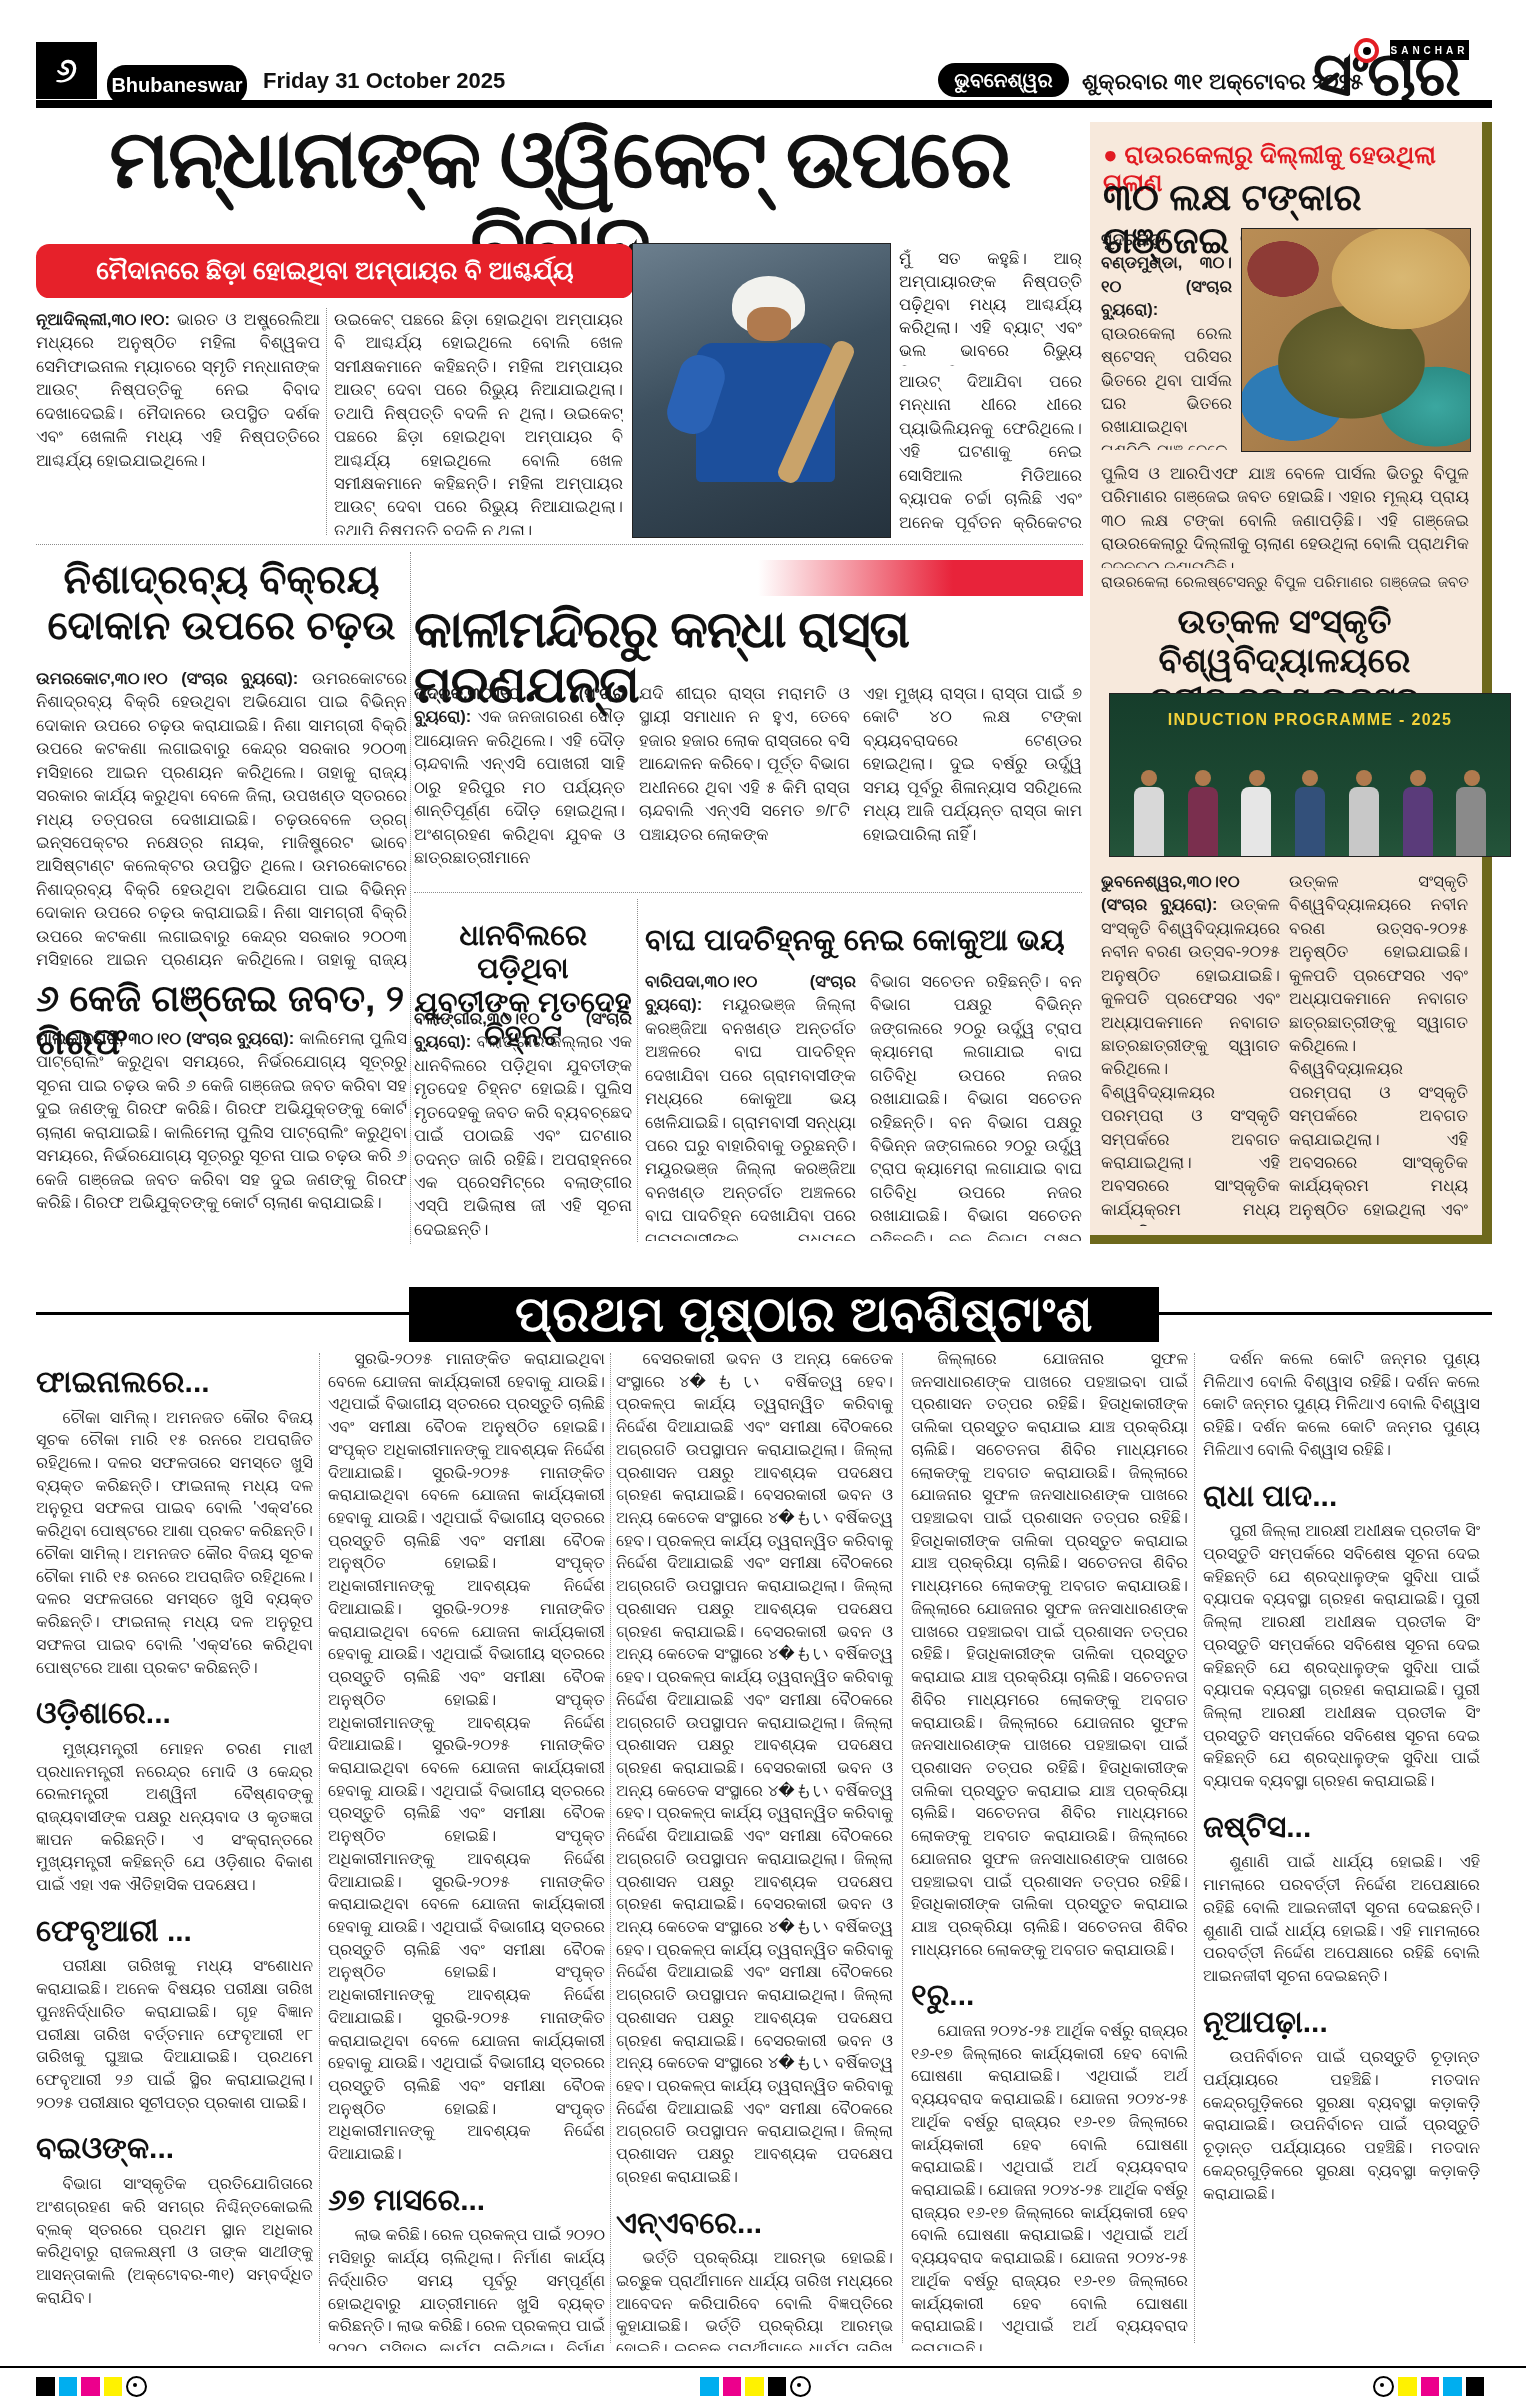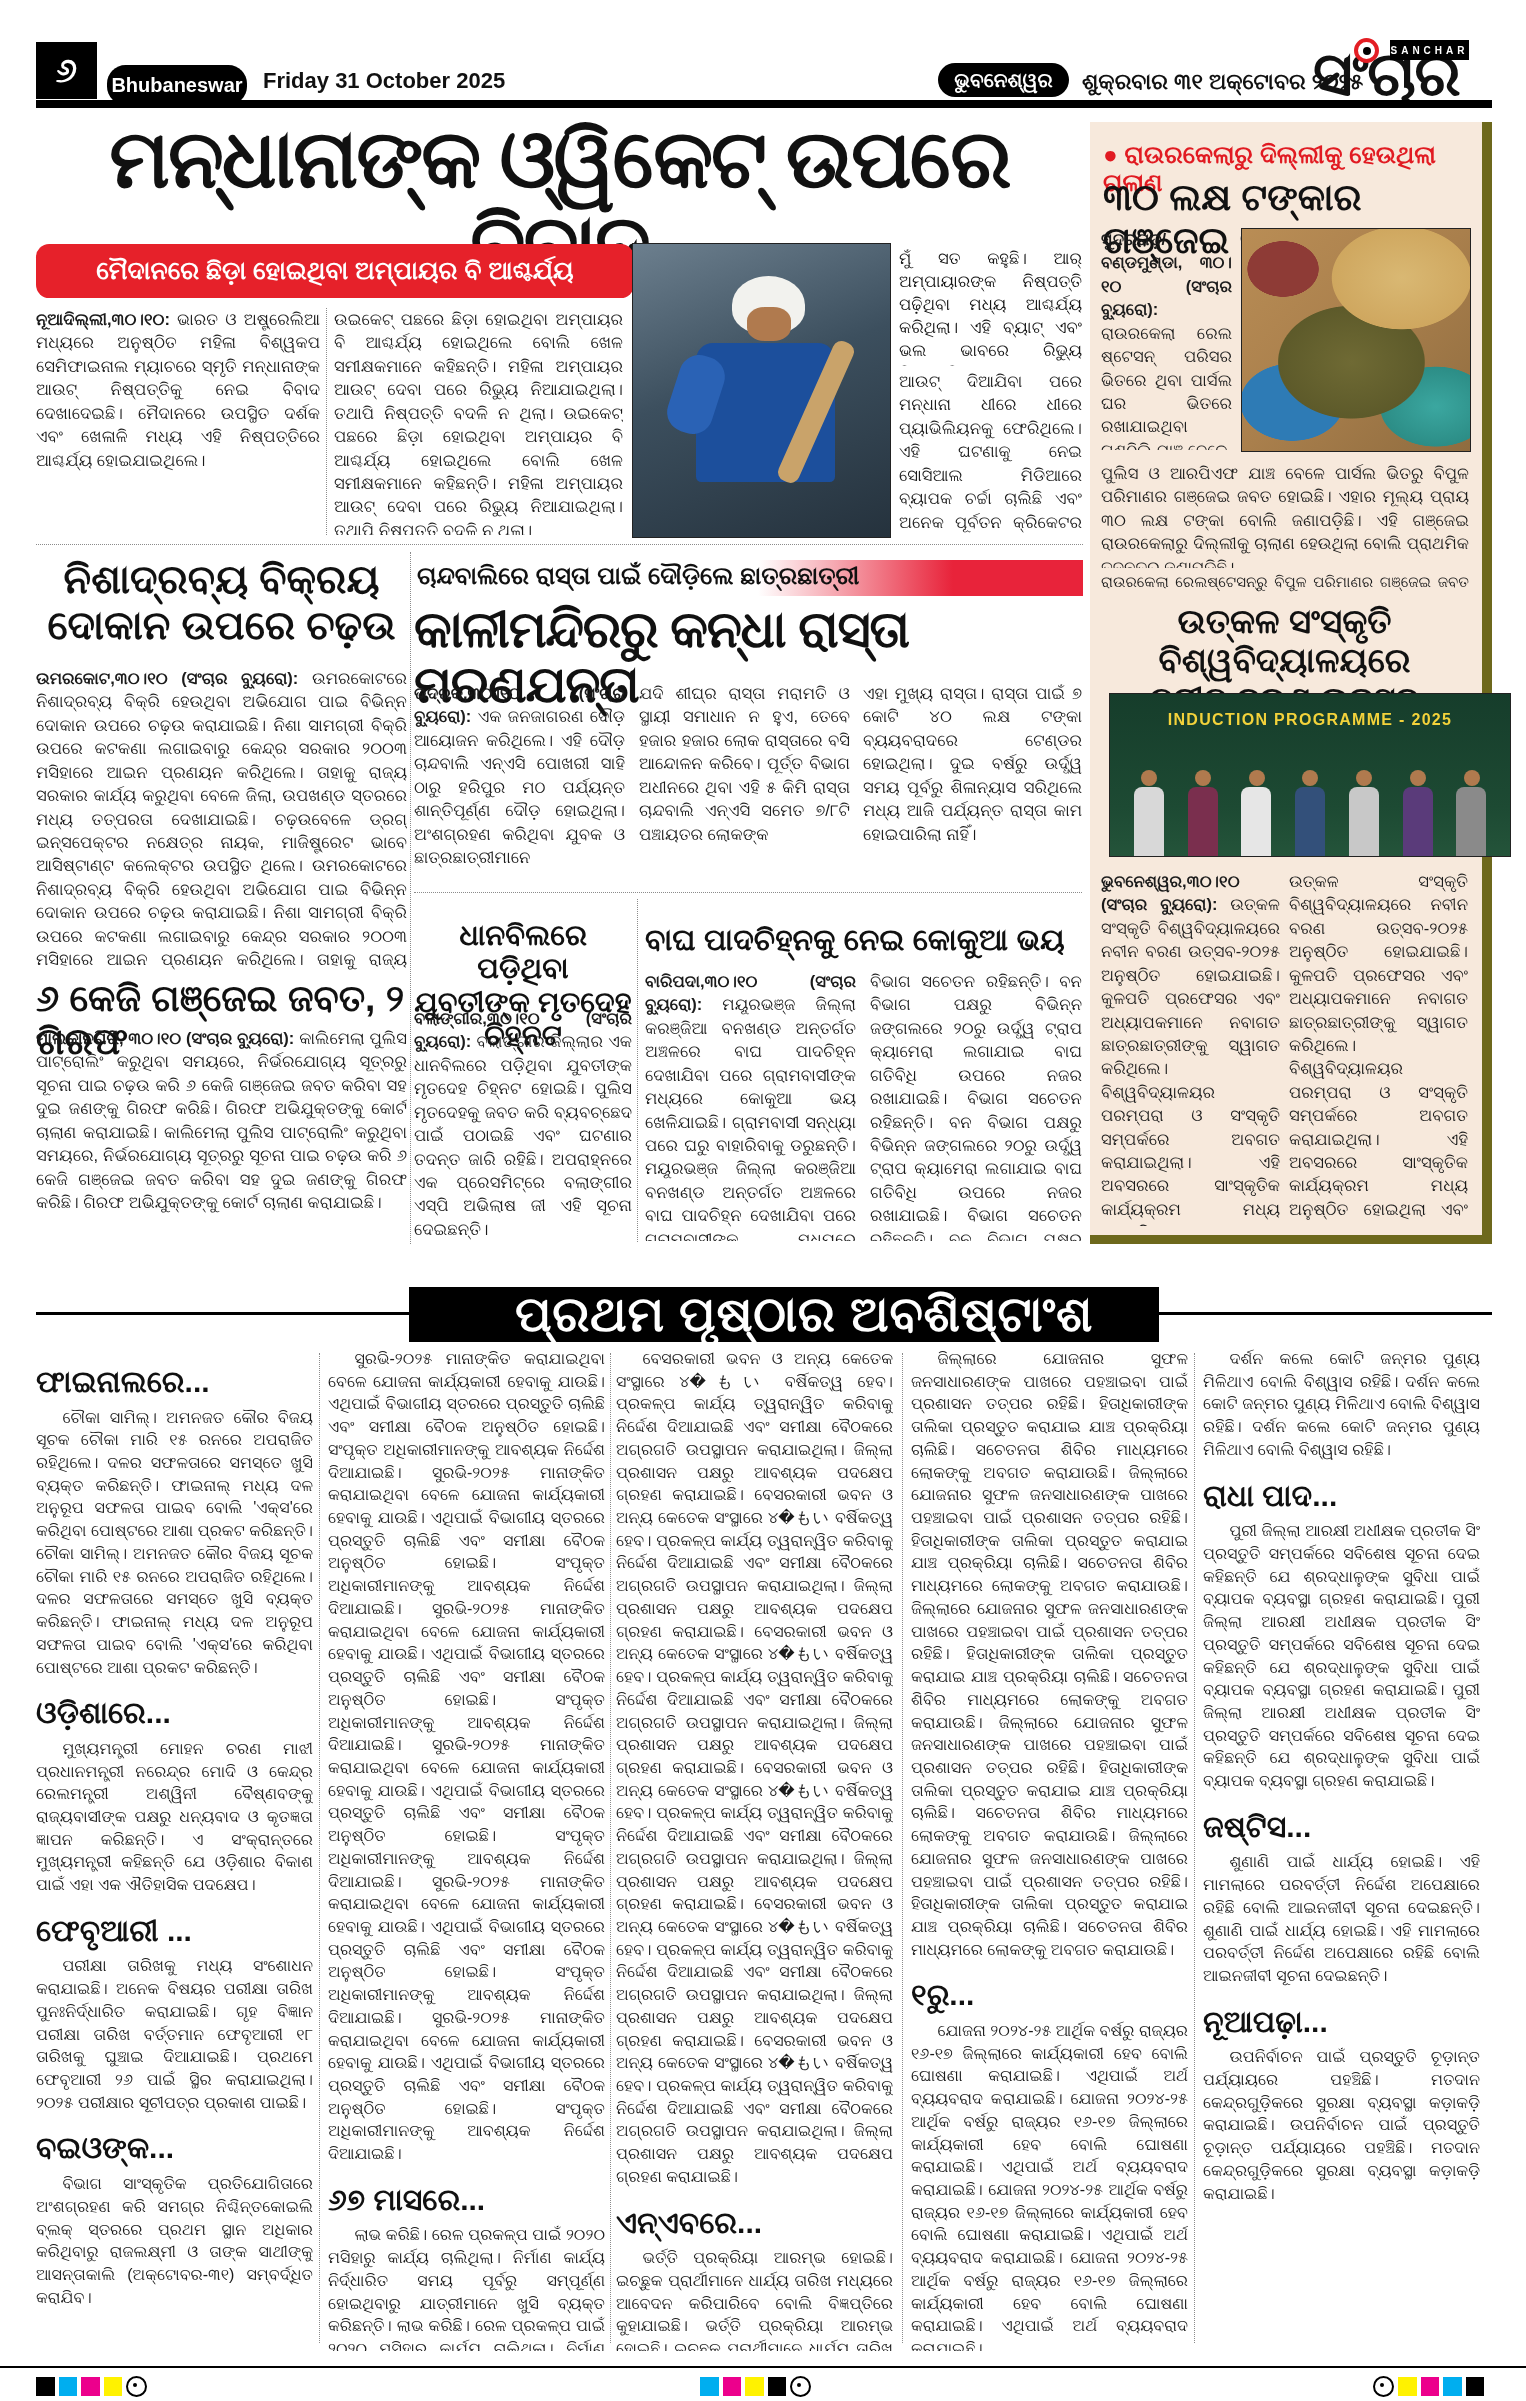--- a/index.html
+++ b/index.html
@@ -121,21 +121,20 @@
     <span>ଉମରକୋଟରେ ନିଶାଦ୍ରବ୍ୟ ବିକ୍ରି ହେଉଥିବା ଅଭିଯୋଗ ପାଇ ବିଭିନ୍ନ ଦୋକାନ ଉପରେ ଚଢ଼ଉ କରାଯାଇଛି। ନିଶା ସାମଗ୍ରୀ ବିକ୍ରି ଉପରେ କଟକଣା ଲଗାଇବାରୁ କେନ୍ଦ୍ର ସରକାର ୨୦୦୩ ମସିହାରେ ଆଇନ ପ୍ରଣୟନ କରିଥିଲେ। ତାହାକୁ ରାଜ୍ୟ ସରକାର କାର୍ଯ୍ୟ କରୁଥିବା ବେଳେ ଜିଲା, ଉପଖଣ୍ଡ ସ୍ତରରେ ମଧ୍ୟ ତତ୍ପରତା ଦେଖାଯାଇଛି। ଚଢ଼ଉବେଳେ ଡ୍ରଗ୍ ଇନ୍ସପେକ୍ଟର ନକ୍ଷେତ୍ର ନାୟକ, ମାଜିଷ୍ଟ୍ରେଟ ଭାବେ ଆସିଷ୍ଟାଣ୍ଟ କଲେକ୍ଟର ଉପସ୍ଥିତ ଥିଲେ। ଉମରକୋଟରେ ନିଶାଦ୍ରବ୍ୟ ବିକ୍ରି ହେଉଥିବା ଅଭିଯୋଗ ପାଇ ବିଭିନ୍ନ ଦୋକାନ ଉପରେ ଚଢ଼ଉ କରାଯାଇଛି। ନିଶା ସାମଗ୍ରୀ ବିକ୍ରି ଉପରେ କଟକଣା ଲଗାଇବାରୁ କେନ୍ଦ୍ର ସରକାର ୨୦୦୩ ମସିହାରେ ଆଇନ ପ୍ରଣୟନ କରିଥିଲେ। ତାହାକୁ ରାଜ୍ୟ ସରକାର କାର୍ଯ୍ୟ କରୁଥିବା ବେଳେ ଜିଲା, ଉପଖଣ୍ଡ ସ୍ତରରେ ମଧ୍ୟ ତତ୍ପରତା ଦେଖାଯାଇଛି। ଚଢ଼ଉବେଳେ ଡ୍ରଗ୍ ଇନ୍ସପେକ୍ଟର ନକ୍ଷେତ୍ର ନାୟକ, ମାଜିଷ୍ଟ୍ରେଟ ଭାବେ ଆସିଷ୍ଟାଣ୍ଟ କଲେକ୍ଟର ଉପସ୍ଥିତ ଥିଲେ।</span>
   </div>
   <div class="abs h3" style="left:36px;top:978px;width:371px;font-size:37px;">୬ କେଜି ଗଞ୍ଜେଇ ଜବତ, ୨ ଗିରଫ</div>
   <div class="abs news-body" style="left:36px;top:1027px;width:371px;height:214px;overflow:hidden;">
     <span class="dl">ମାଲକାନଗିରି, ୩୦।୧୦ (ସଂଚାର ବ୍ୟୁରୋ):</span>
     <span>କାଲିମେଲା ପୁଲିସ ପାଟ୍ରୋଲିଂ କରୁଥିବା ସମୟରେ, ନିର୍ଭରଯୋଗ୍ୟ ସୂତ୍ରରୁ ସୂଚନା ପାଇ ଚଢ଼ଉ କରି ୬ କେଜି ଗଞ୍ଜେଇ ଜବତ କରିବା ସହ ଦୁଇ ଜଣଙ୍କୁ ଗିରଫ କରିଛି। ଗିରଫ ଅଭିଯୁକ୍ତଙ୍କୁ କୋର୍ଟ ଚାଲାଣ କରାଯାଇଛି। କାଲିମେଲା ପୁଲିସ ପାଟ୍ରୋଲିଂ କରୁଥିବା ସମୟରେ, ନିର୍ଭରଯୋଗ୍ୟ ସୂତ୍ରରୁ ସୂଚନା ପାଇ ଚଢ଼ଉ କରି ୬ କେଜି ଗଞ୍ଜେଇ ଜବତ କରିବା ସହ ଦୁଇ ଜଣଙ୍କୁ ଗିରଫ କରିଛି। ଗିରଫ ଅଭିଯୁକ୍ତଙ୍କୁ କୋର୍ଟ ଚାଲାଣ କରାଯାଇଛି।</span>
   </div>
   <div class="abs vdot" style="left:410px;top:552px;height:692px;"></div>
 
   <div class="abs grad-bar" style="left:758px;top:560px;width:325px;height:36px;"></div>
-  <div class="abs kicker" style="left:417px;top:562px;width:594px;">ଚାନ୍ଦବାଲିରେ ରାସ୍ତା ପାଇଁ ଦୌଡ଼ିଲେ ଛାତ୍ରଛାତ୍ରୀ</div>
   <div class="abs h2-center" style="left:414px;top:602px;width:669px;">କାଳୀମନ୍ଦିରରୁ କନ୍ଧା ରାସ୍ତା ମରଣଯନ୍ତା</div>
 
   <div class="abs news-body" style="left:414px;top:682px;width:211px;height:202px;overflow:hidden;">
     <span class="dl">ଭଦ୍ରକ,୩୦।୧୦ (ସଂଚାର ବ୍ୟୁରୋ):</span>
     <span>ଏକ ଜନଜାଗରଣ ଦୌଡ଼ ଆୟୋଜନ କରିଥିଲେ। ଏହି ଦୌଡ଼ ଚାନ୍ଦବାଲି ଏନ୍‌ଏସି ପୋଖରୀ ସାହି ଠାରୁ ହରିପୁର ମଠ ପର୍ଯ୍ୟନ୍ତ ଶାନ୍ତିପୂର୍ଣ୍ଣ ଦୌଡ଼ ହୋଇଥିଲା। ଅଂଶଗ୍ରହଣ କରିଥିବା ଯୁବକ ଓ ଛାତ୍ରଛାତ୍ରୀମାନେ</span>
   </div>
   <div class="abs news-body" style="left:639px;top:682px;width:211px;height:202px;overflow:hidden;">ଯଦି ଶୀଘ୍ର ରାସ୍ତା ମରାମତି ଓ ସ୍ଥାୟୀ ସମାଧାନ ନ ହୁଏ, ତେବେ ହଜାର ହଜାର ଲୋକ ରାସ୍ତାରେ ବସି ଆନ୍ଦୋଳନ କରିବେ। ପୂର୍ତ୍ତ ବିଭାଗ ଅଧୀନରେ ଥିବା ଏହି ୫ କିମି ରାସ୍ତା ଚାନ୍ଦବାଲି ଏନ୍‌ଏସି ସମେତ ୭/୮ଟି ପଞ୍ଚାୟତର ଲୋକଙ୍କ</div>
   <div class="abs news-body" style="left:863px;top:682px;width:219px;height:202px;overflow:hidden;">ଏହା ମୁଖ୍ୟ ରାସ୍ତା। ରାସ୍ତା ପାଇଁ ୭ କୋଟି ୪୦ ଲକ୍ଷ ଟଙ୍କା ବ୍ୟୟବରାଦରେ ଟେଣ୍ଡର ହୋଇଥିଲା। ଦୁଇ ବର୍ଷରୁ ଉର୍ଦ୍ଧ୍ୱ ସମୟ ପୂର୍ବରୁ ଶିଳାନ୍ୟାସ ସରିଥିଲେ ମଧ୍ୟ ଆଜି ପର୍ଯ୍ୟନ୍ତ ରାସ୍ତା କାମ ହୋଇପାରିଲା ନାହିଁ।</div>
 
   <div class="abs hdot" style="left:414px;top:892px;width:668px;"></div>

